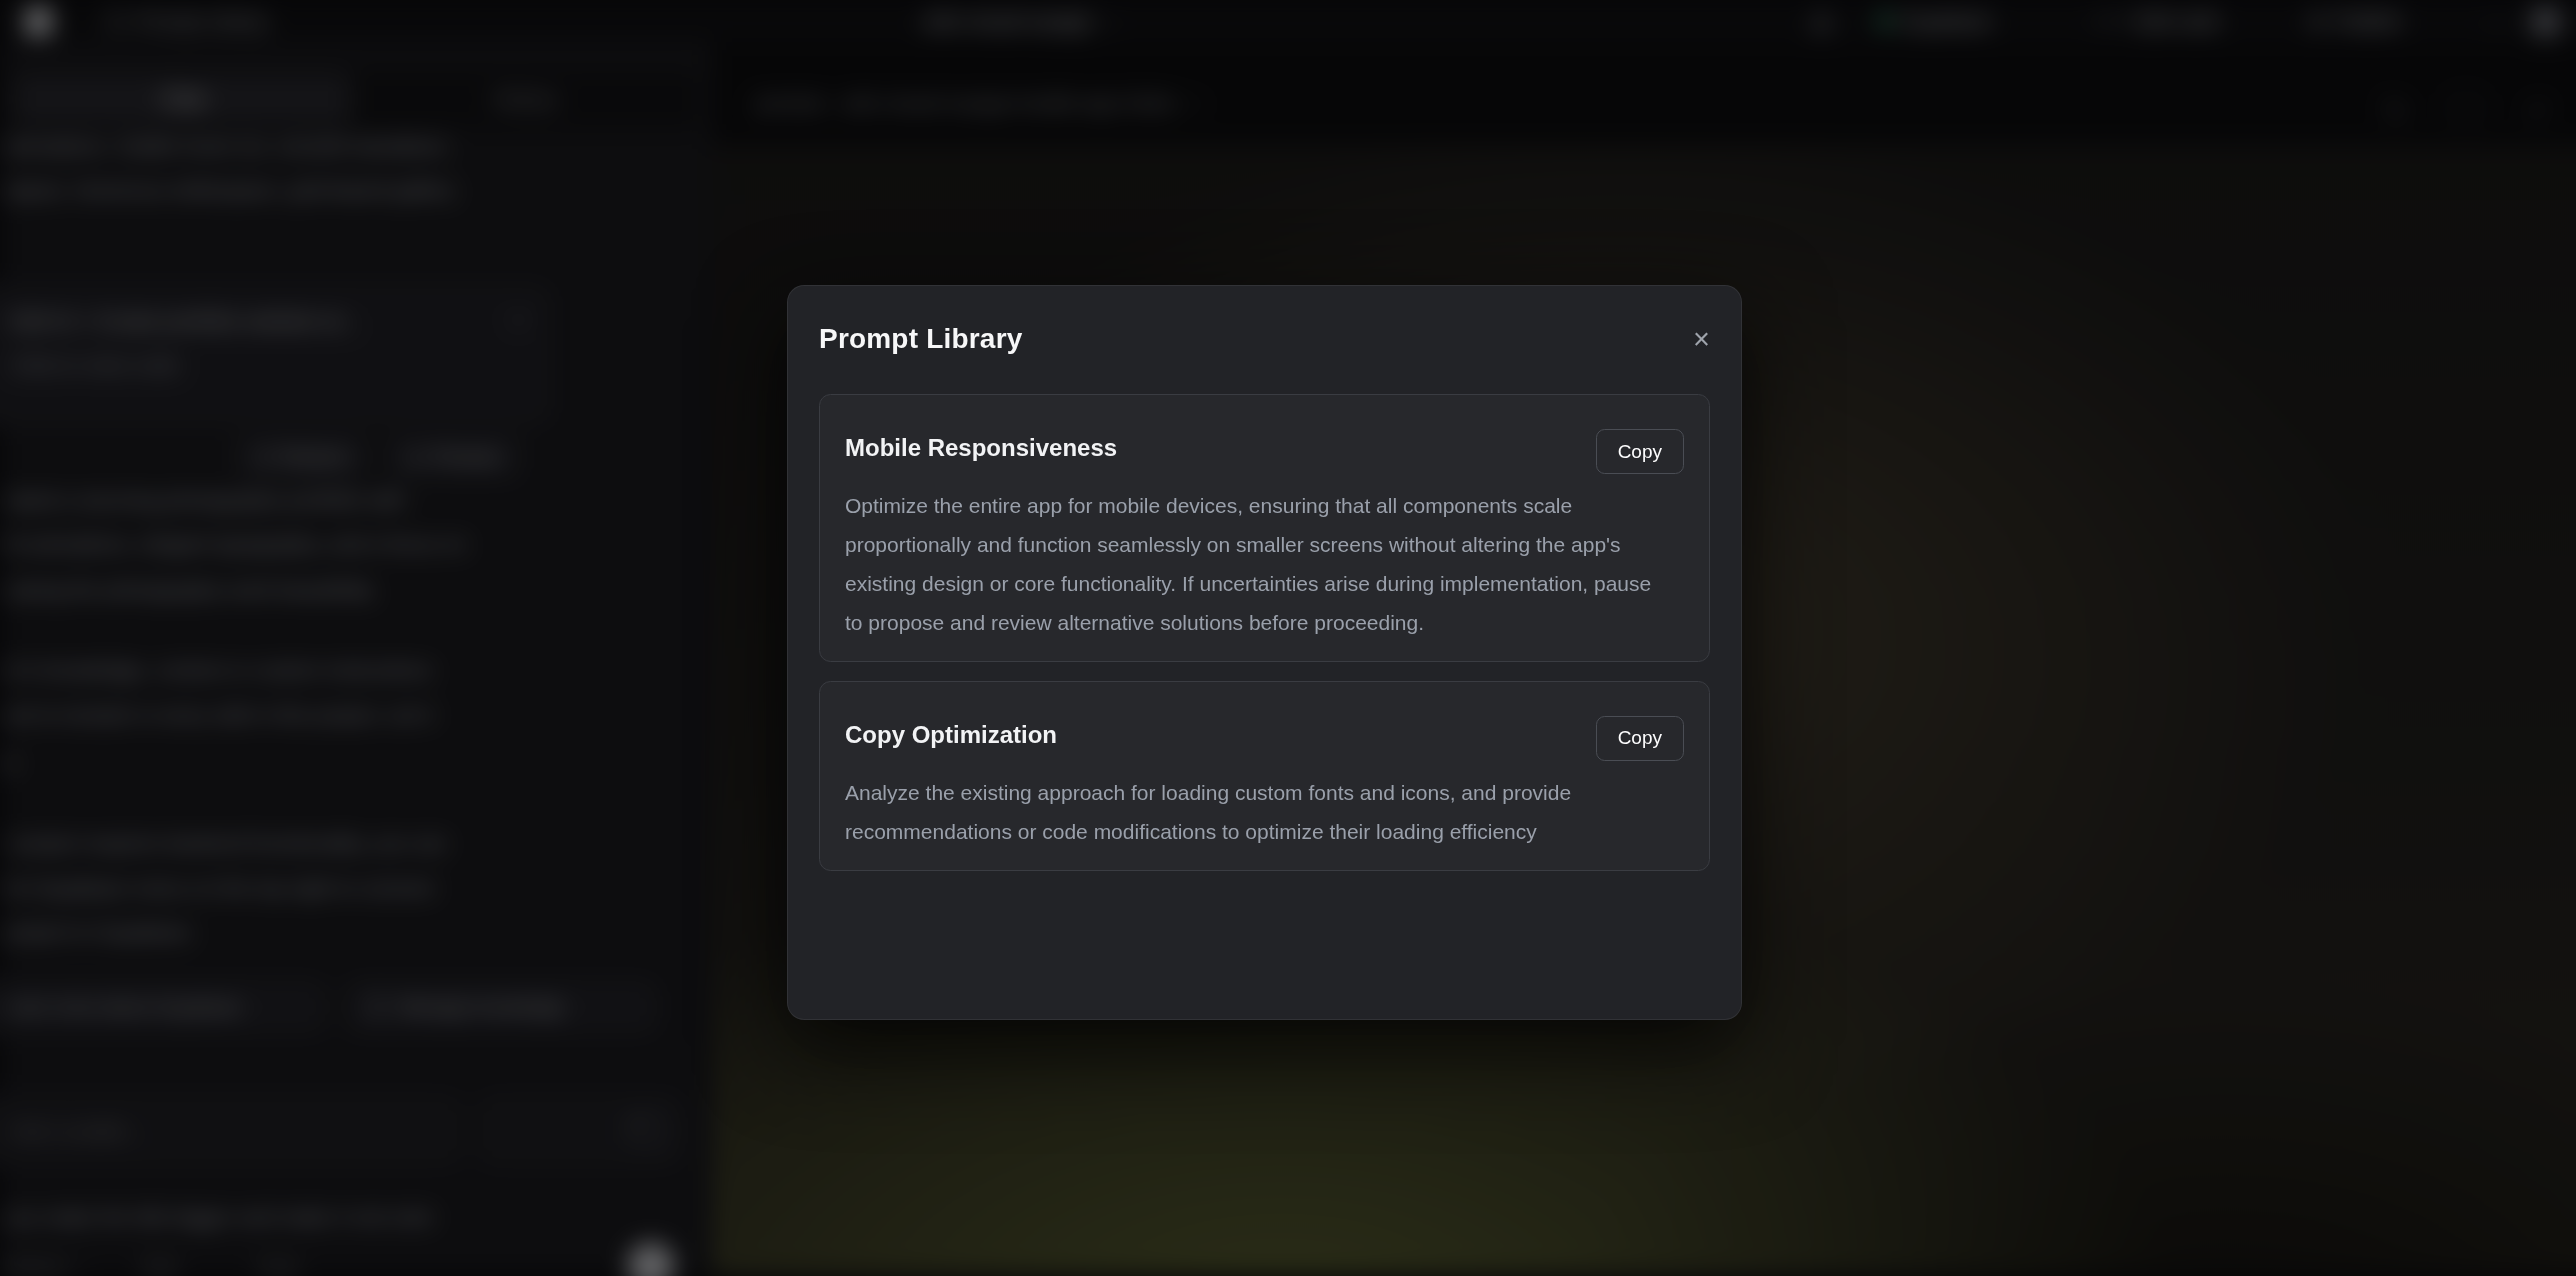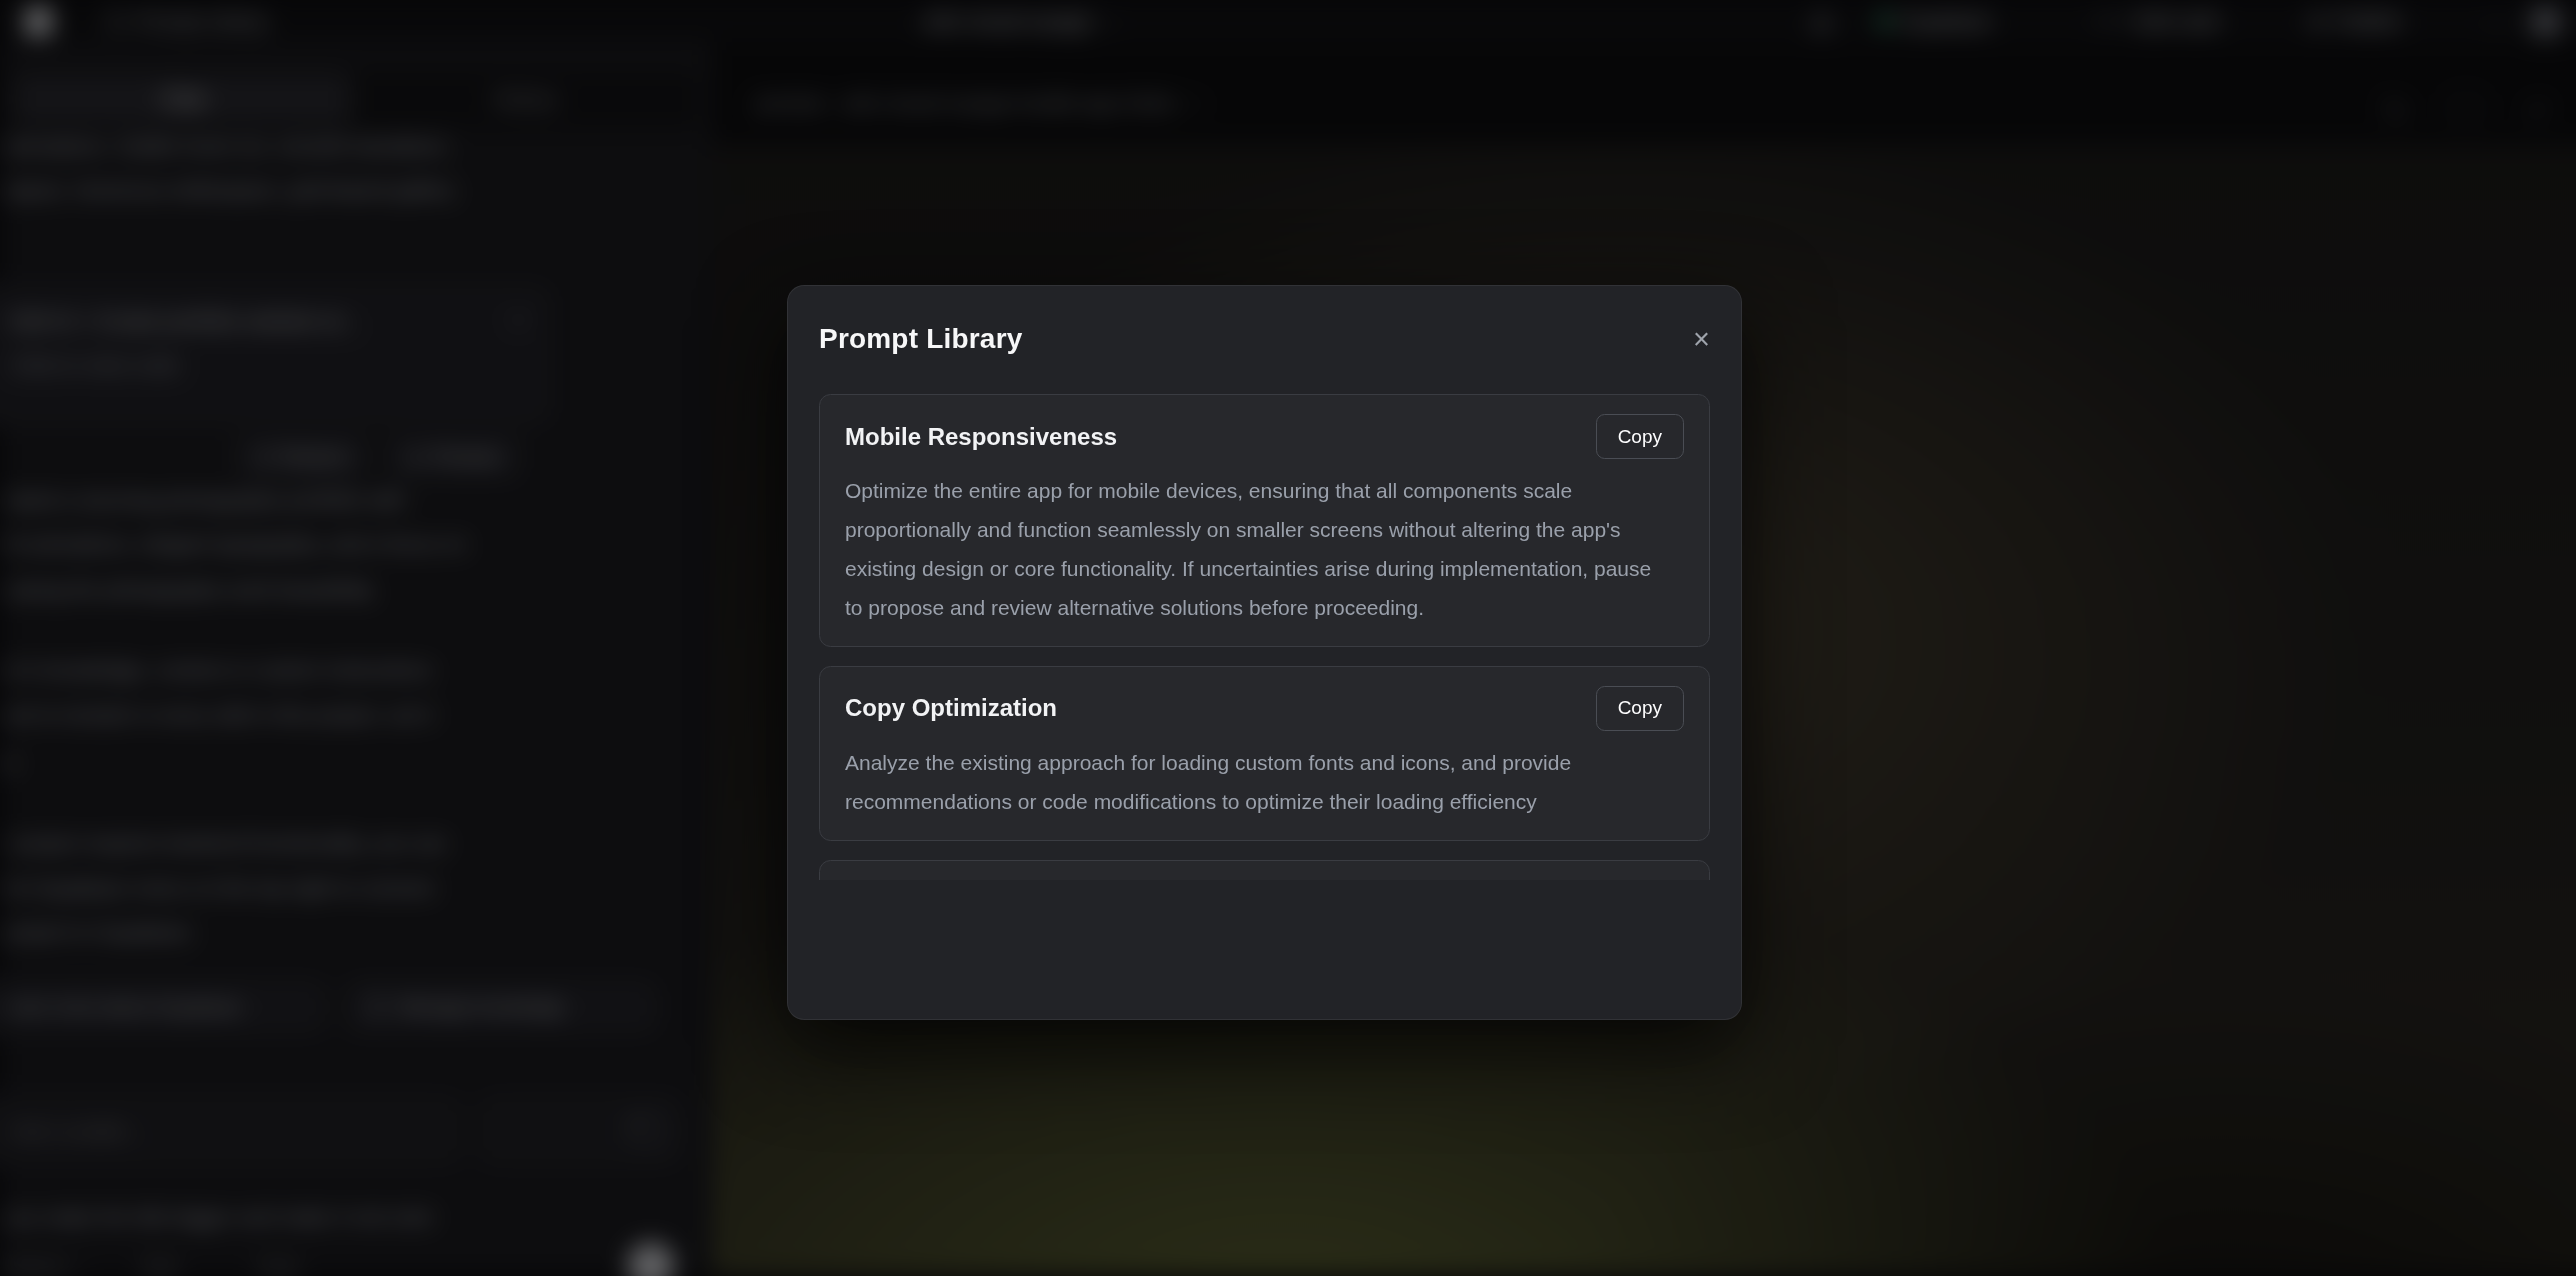--- a/index.html
+++ b/index.html
@@ -60,23 +60,23 @@
     box-shadow:0 29px 87px rgba(0,0,0,.8);overflow:hidden;}
   .m-head{display:flex;justify-content:space-between;align-items:center;padding:37px 31px 0 31px;}
   .m-title{font-size:28px;font-weight:600;color:#f7f7f8;letter-spacing:0.2px;}
   .m-close{font-size:29px;line-height:25px;color:#9fa4ac;cursor:pointer;background:none;border:none;padding:0;font-family:inherit;}
   .m-search{display:block;margin:29px 31px 0 31px;width:893px;height:62px;box-sizing:border-box;
     background:#202125;border:1px solid #44464d;border-radius:11.6px;padding:0 21px;
     font-size:21px;color:#e8eaee;outline:none;font-family:inherit;}
   .m-search::placeholder{color:#99a0ac;}
   .m-list{margin:39px 31px 0 31px;height:486px;overflow:hidden;display:flex;flex-direction:column;gap:19px;}
   .p-card{flex-shrink:0;background:#27282c;border:1px solid #3a3c42;border-radius:11.6px;padding:19px 25px;box-sizing:border-box;}
-  .p-head{display:flex;justify-content:space-between;align-items:flex-start;}
+  .p-head{display:flex;justify-content:space-between;align-items:center;}
   .p-title{font-size:24px;font-weight:600;color:#f2f3f5;padding-top:8.7px;}
-  .copy-btn{font-size:19px;color:#fdfdfe;padding:10.6px 21px;border:1px solid #4a4d54;border-radius:8.7px;background:transparent;cursor:pointer;font-family:inherit;}
+  .copy-btn{font-size:19px;color:#fdfdfe;padding:10.6px 21px;border:1px solid #4a4d54;border-radius:8.7px;background:transparent;cursor:pointer;font-family:inherit;margin-top:15px;}
   .p-desc{margin-top:11.6px;font-size:21px;line-height:39px;color:#9aa0ab;max-width:818px;}
   .p-card.partial{height:87px;}
 </style>
 </head>
 <body>
 
 <div id="screen">
 
   <div class="app">
 

